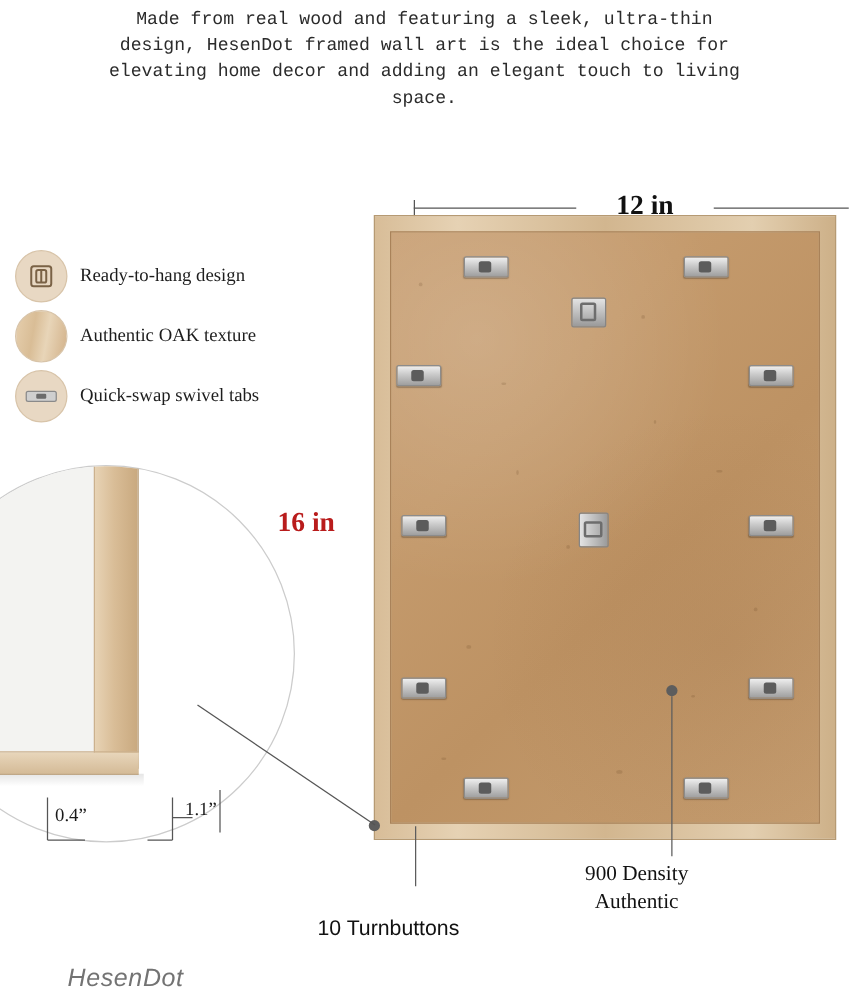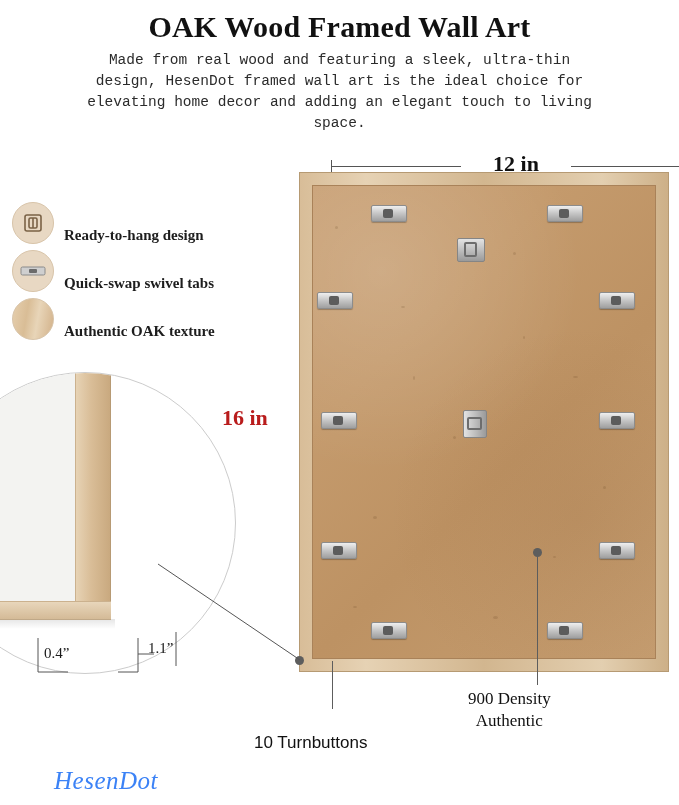--- a/index.html
+++ b/index.html
@@ -40,24 +40,23 @@
 
   
   .features {
     position: absolute;
     left: 12px;
     top: 198px;
     width: 270px;
   }
   .feature-row {
     display: flex;
-    align-items: flex-end;
+    align-items: center;
     height: 46px;
     margin-bottom: 2px;
-    font-weight: bold;
   }
   .feature-badge {
     width: 40px;
     height: 40px;
     border-radius: 50%;
     background: #e8d8c3;
     border: 1px solid #d8c4a9;
     flex: 0 0 auto;
     margin-right: 10px;
     display: flex;
@@ -319,63 +318,62 @@
   .leader {
     position: absolute;
     background: #5d5d5d;
   }
 
   
   .brand {
     position: absolute;
     left: 54px;
     bottom: 10px;
-    font-family: Liberation Serif, serif;
+    font-family: Liberation Sans, sans-serif;
     font-style: italic;
-    font-size: 25px;
-    color: #3b82f6;
+    font-size: 20px;
+    color: #737373;
     letter-spacing: 0.5px;
   }
 
   svg { display: block; }
 </style>
 </head>
 <body>
 
 <div class="header">
-  <h1 class="title">OAK Wood Framed Wall Art</h1>
   <p class="subtitle">Made from real wood and featuring a sleek, ultra-thin design, HesenDot framed wall art is the ideal choice for elevating home decor and adding an elegant touch to living space.</p>
 </div>
 
 <div class="features">
 
   <div class="feature-row">
     <span class="feature-badge">
       <svg width="24" height="22" viewBox="0 0 24 22">
         <rect x="4" y="3" width="16" height="16" rx="2" fill="none" stroke="#7a6246" stroke-width="1.6"></rect>
         <rect x="8" y="6" width="8" height="10" rx="1.5" fill="none" stroke="#7a6246" stroke-width="1.6"></rect>
         <line x1="12" y1="6" x2="12" y2="16" stroke="#7a6246" stroke-width="1.6"></line>
       </svg>
     </span>
     <span class="feature-label">Ready-to-hang design</span>
   </div>
 
   <div class="feature-row">
+    <span class="feature-badge texture"></span>
+    <span class="feature-label">Authentic OAK texture</span>
+  </div>
+
+  <div class="feature-row">
     <span class="feature-badge">
       <svg width="26" height="14" viewBox="0 0 26 14">
         <rect x="1" y="3" width="24" height="8" rx="1.5" fill="#cfcfcf" stroke="#8a8a8a" stroke-width="1"></rect>
         <rect x="9" y="5" width="8" height="4" rx="1" fill="#6b6b6b"></rect>
       </svg>
     </span>
     <span class="feature-label">Quick-swap swivel tabs</span>
-  </div>
-
-  <div class="feature-row">
-    <span class="feature-badge texture"></span>
-    <span class="feature-label">Authentic OAK texture</span>
   </div>
 
 </div>
 
 <div class="dim-top">
   <span class="tick-l"></span>
   <span class="line-l"></span>
   <span class="label">12 in</span>
   <span class="line-r"></span>
   <span class="tick-r"></span>

